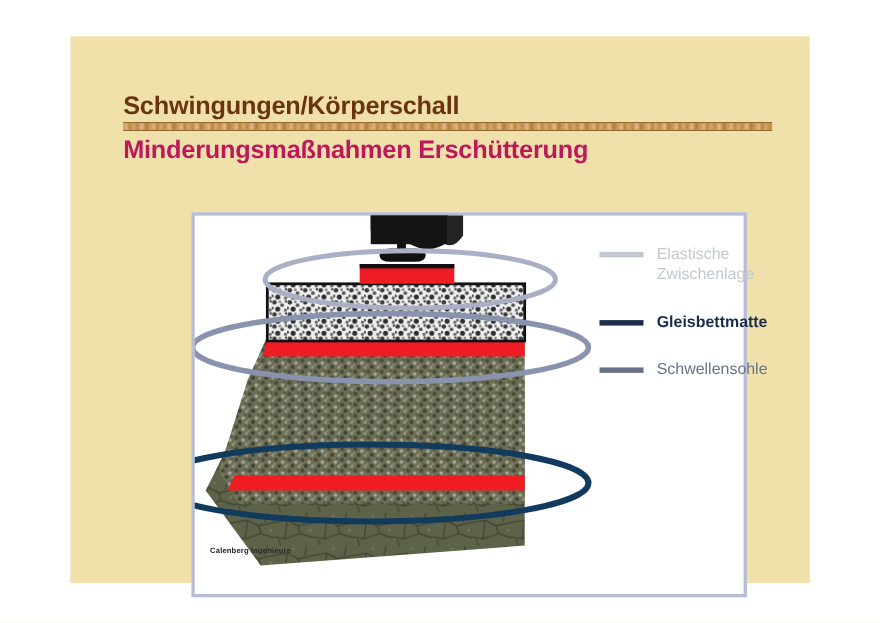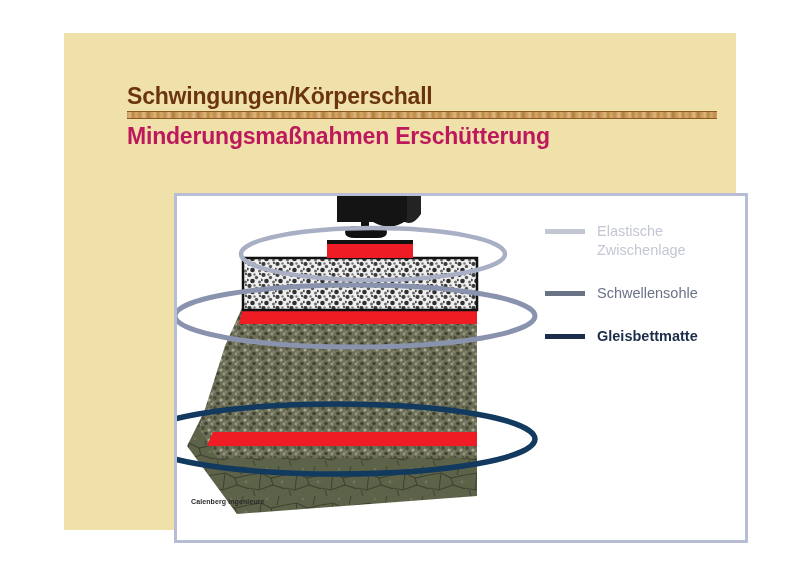--- a/index.html
+++ b/index.html
@@ -21,21 +21,21 @@
     left: 64px;
     top: 33px;
     width: 672px;
     height: 497px;
     background: #f0e0aa;
   }
 
   
   #title-block {
     position: absolute;
-    left: 63px;
+    left: 48px;
     top: 50px;
     width: 590px;
   }
   #title-line1 {
     font-size: 23px;
     font-weight: bold;
     color: #6b3410;
     letter-spacing: -0.2px;
     line-height: 26px;
     white-space: nowrap;
@@ -59,21 +59,21 @@
     line-height: 28px;
     margin-top: 3px;
     white-space: nowrap;
   }
 
   
   #content-box {
     position: absolute;
     left: 110px;
     top: 160px;
-    width: 574px;
+    width: 505px;
     height: 350px;
     background: #ffffff;
     border: 3px solid #b6bdd4;
     box-sizing: border-box;
   }
 
   
   #figure {
     position: absolute;
     left: 0;
@@ -233,29 +233,29 @@
 
       <div class="legend-row">
         <div class="legend-swatch" style="background:#c3c7d2"></div>
         <div class="legend-label lvl1">
           <div>Elastische</div>
           <div>Zwischenlage</div>
         </div>
       </div>
 
       <div class="legend-row">
+        <div class="legend-swatch" style="background:#1b2d4a"></div>
+        <div class="legend-label lvl3">
+          <div>Gleisbettmatte</div>
+        </div>
+      </div>
+
+      <div class="legend-row">
         <div class="legend-swatch" style="background:#6a7385"></div>
         <div class="legend-label lvl2">
           <div>Schwellensohle</div>
         </div>
       </div>
 
-      <div class="legend-row">
-        <div class="legend-swatch" style="background:#1b2d4a"></div>
-        <div class="legend-label lvl3">
-          <div>Gleisbettmatte</div>
-        </div>
-      </div>
-
     </div>
 
   </div>
 </div>
 
 </body></html>

